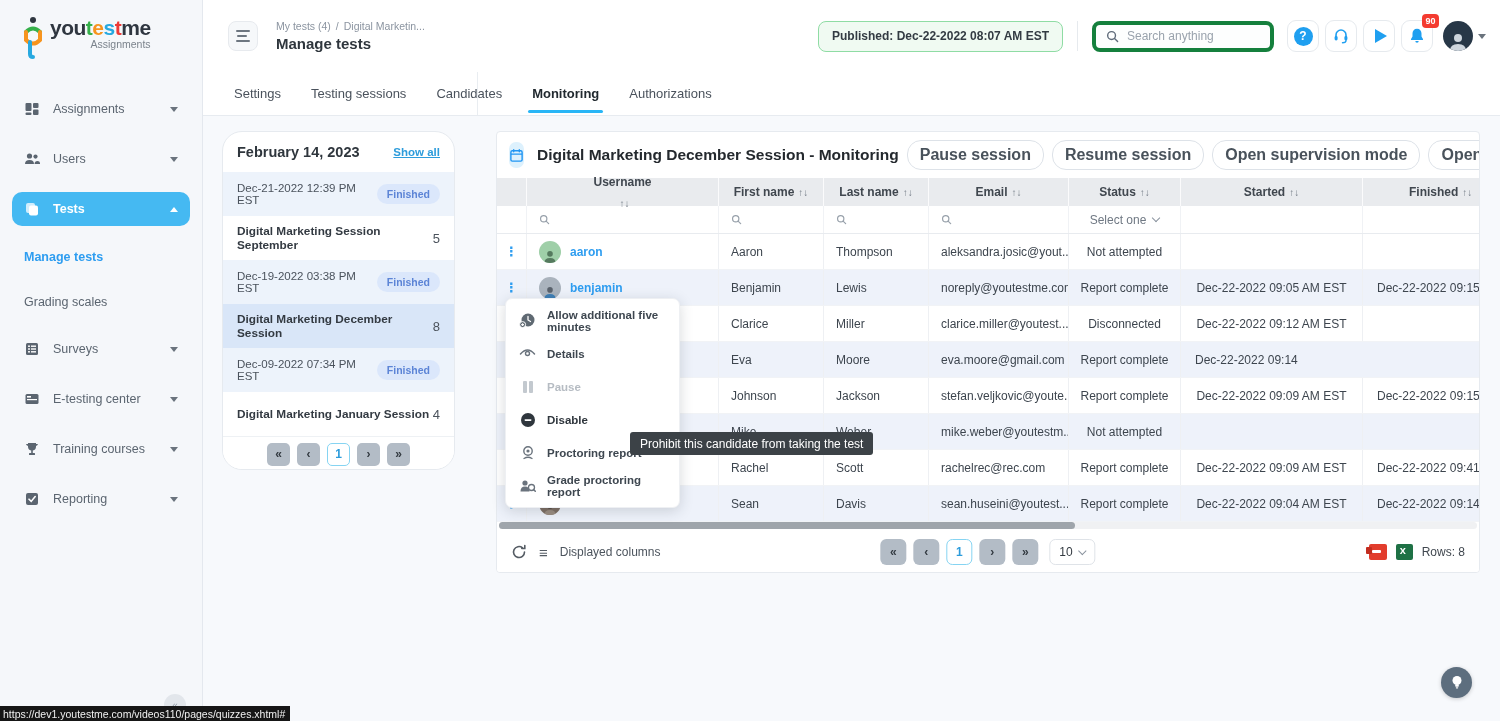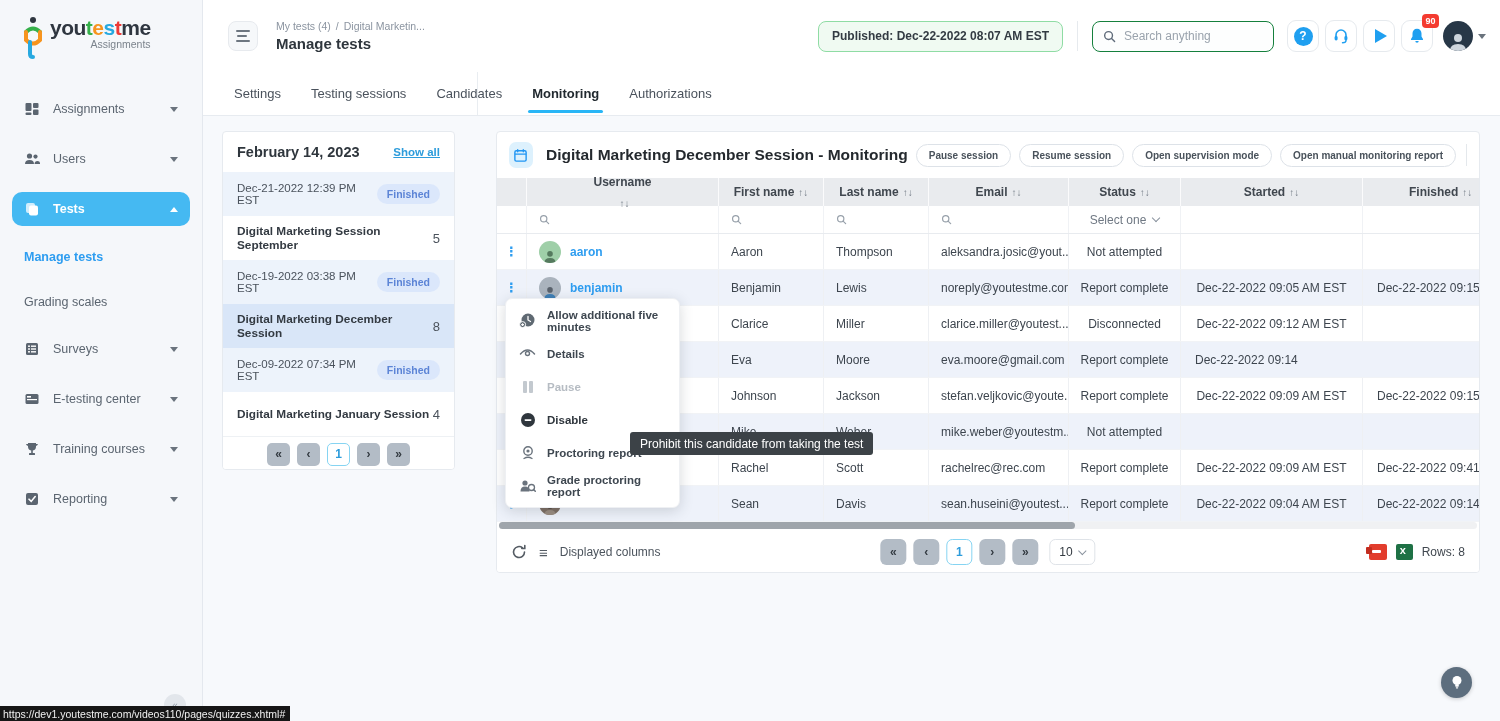--- a/index.html
+++ b/index.html
@@ -28,59 +28,59 @@
   .hamb{width:30px;height:30px;margin-left:25px;border:1px solid #e7eaee;background:#f6f8fa;border-radius:8px;display:flex;flex-direction:column;justify-content:center;align-items:center;gap:3px;cursor:pointer;}
   .hamb span{display:block;height:2px;background:#6d7680;border-radius:1px;}
   .hamb span:nth-child(1){width:14px}.hamb span:nth-child(2){width:10px;align-self:flex-start;margin-left:8px}.hamb span:nth-child(3){width:14px}
   .bc-block{margin-left:18px;}
   .bc-line{font-size:10.5px;color:#8b94a0;}
   .bc-line .sep{margin:0 5px;}
   .page-title{font-size:15px;font-weight:700;color:#2f363d;margin-top:3px;}
   .tb-spacer{flex:1;}
   .pub-badge{border:1px solid #8fdca4;background:#f0faf2;border-radius:8px;height:31px;display:flex;align-items:center;padding:0 13px;font-size:12px;font-weight:700;color:#333b43;margin-right:14px;white-space:nowrap;}
   .tb-vr{width:1px;height:30px;background:#e6eaee;margin-right:14px;}
-  .searchbox{width:182px;height:31px;border:1px solid #15803d;border-radius:8px;background:#fdfefe;display:flex;align-items:center;gap:8px;padding:0 10px;margin-right:13px;}
+  .searchbox{width:182px;height:31px;border:4px solid #15803d;border-radius:8px;background:#fdfefe;display:flex;align-items:center;gap:8px;padding:0 10px;margin-right:13px;}
   .searchbox input{border:none;outline:none;background:transparent;font-size:12px;color:#555;width:130px;font-family:inherit;}
   .searchbox input::placeholder{color:#9aa3ad;}
   .icon-btn{width:32px;height:32px;border:1px solid #e6eaee;border-radius:9px;background:#fff;display:flex;align-items:center;justify-content:center;margin-right:6px;cursor:pointer;position:relative;}
   .help-circle{width:19px;height:19px;border-radius:50%;background:#1f9ff0;color:#fff;font-size:12px;font-weight:700;display:flex;align-items:center;justify-content:center;}
   .play-tri{width:0;height:0;border-top:7px solid transparent;border-bottom:7px solid transparent;border-left:12px solid #1f9ff0;margin-left:3px;}
   .bell-badge{position:absolute;top:-7px;right:-7px;min-width:17px;height:14px;background:#f43b30;border-radius:4px;color:#fff;font-size:9px;font-weight:700;display:flex;align-items:center;justify-content:center;padding:0 3px;}
   .user-chip{display:flex;align-items:center;gap:5px;margin:0 14px 0 4px;cursor:pointer;}
   .user-av{width:30px;height:30px;border-radius:50%;background:#273747;display:flex;align-items:flex-end;justify-content:center;overflow:hidden;}
 
   
   .tabsbar{position:absolute;left:203px;top:72px;right:0;height:44px;background:#fff;border-bottom:1px solid #e7ebf0;display:flex;align-items:center;gap:30px;padding-left:31px;z-index:3;}
   .tab{font-size:13px;color:#4a525c;cursor:pointer;position:relative;height:100%;display:flex;align-items:center;}
   .tab.active{font-weight:700;color:#21292f;}
   .tab.active::after{content:"";position:absolute;left:-4px;right:-4px;bottom:2px;height:3px;background:#29b6f6;border-radius:2px;}
   .tabs-vr{position:absolute;left:274px;top:0;bottom:0;width:1px;background:#e9edf1;}
 
   
-  .session-card{position:absolute;left:222px;top:131px;width:233px;height:339px;background:#fff;border:1px solid #e6eaef;border-radius:4px;overflow:hidden;z-index:6;}
+  .session-card{position:absolute;left:222px;top:131px;width:233px;height:339px;background:#fff;border:1px solid #e6eaef;border-radius:20px;overflow:hidden;z-index:6;}
   .sess-head{height:40px;display:flex;align-items:center;justify-content:space-between;padding:0 14px;}
   .sess-date{font-size:14.5px;font-weight:700;color:#2f363d;}
   .showall{font-size:11.5px;font-weight:700;color:#2d9cdb;text-decoration:underline;cursor:pointer;}
   .sess-row{height:44px;display:flex;align-items:center;justify-content:space-between;padding:0 14px;cursor:pointer;}
   .sess-row.altb{background:#edf3fb;}
   .sess-row.sel{background:#d9e6f8;}
   .sess-label{font-size:11.5px;color:#4a525c;}
   .sess-name{font-size:11.8px;font-weight:700;color:#333a42;}
   .fin-badge{background:#dbe7fb;color:#5c84d6;font-size:10.5px;font-weight:700;border-radius:10px;padding:4px 10px;}
   .sess-count{font-size:13px;color:#4b535c;}
   .sess-pager{height:35px;border-top:1px solid #eef1f4;display:flex;align-items:center;justify-content:center;gap:7px;background:#fff;}
   .pgbtn{width:23px;height:23px;border-radius:5px;background:#b3bcc6;color:#333a41;font-size:12px;font-weight:700;display:flex;align-items:center;justify-content:center;border:none;cursor:pointer;}
   .pgcur{width:23px;height:23px;border-radius:5px;background:#fff;border:1px solid #86d4f2;color:#2d9cdb;font-size:12px;font-weight:700;display:flex;align-items:center;justify-content:center;}
 
   
   .mon-card{position:absolute;left:496px;top:131px;width:984px;height:442px;background:#fff;border:1px solid #e6eaef;border-radius:4px;z-index:6;overflow:hidden;}
   .mon-head{height:46px;display:flex;align-items:center;padding:0 12px;}
   .cal-chip{width:26px;height:26px;border-radius:7px;background:#ddf1fd;display:flex;align-items:center;justify-content:center;margin-right:13px;}
   .mon-title{font-size:15.5px;font-weight:700;color:#24292e;flex:1;white-space:nowrap;}
-  .act-btn{border:1px solid #dde2e8;background:#fff;border-radius:14px;padding:5px 12px;font-size:10px;font-weight:600;color:#49525b;margin-left:8px;cursor:pointer;white-space:nowrap;font-family:inherit;}
+  .act-btn{border:1px solid #dde2e8;background:#fff;border-radius:14px;padding:5px 12px;font-size:16px;font-weight:600;color:#49525b;margin-left:8px;cursor:pointer;white-space:nowrap;font-family:inherit;}
   .flt-vr{width:1px;height:22px;background:#e4e8ec;margin-left:10px;}
 
   .tbl{width:1046px;}
   .thead{display:flex;height:28px;background:#e9ebee;}
   .th{font-size:12px;font-weight:700;color:#40474f;display:flex;align-items:center;justify-content:center;border-right:1px solid #fbfbfc;}
   .sort{font-size:10px;color:#737c86;margin-left:4px;font-weight:400;cursor:pointer;}
   .frow{display:flex;height:28px;border-bottom:1px solid #e8ebef;}
   .fcell{display:flex;align-items:center;padding-left:12px;border-right:1px solid #f0f2f5;}
   .selone{width:100%;display:flex;align-items:center;justify-content:center;gap:7px;font-size:12px;color:#6f7883;cursor:pointer;}
   .chev{width:6px;height:6px;border-right:1.5px solid #8a939e;border-bottom:1.5px solid #8a939e;transform:rotate(45deg);margin-top:-3px;}

